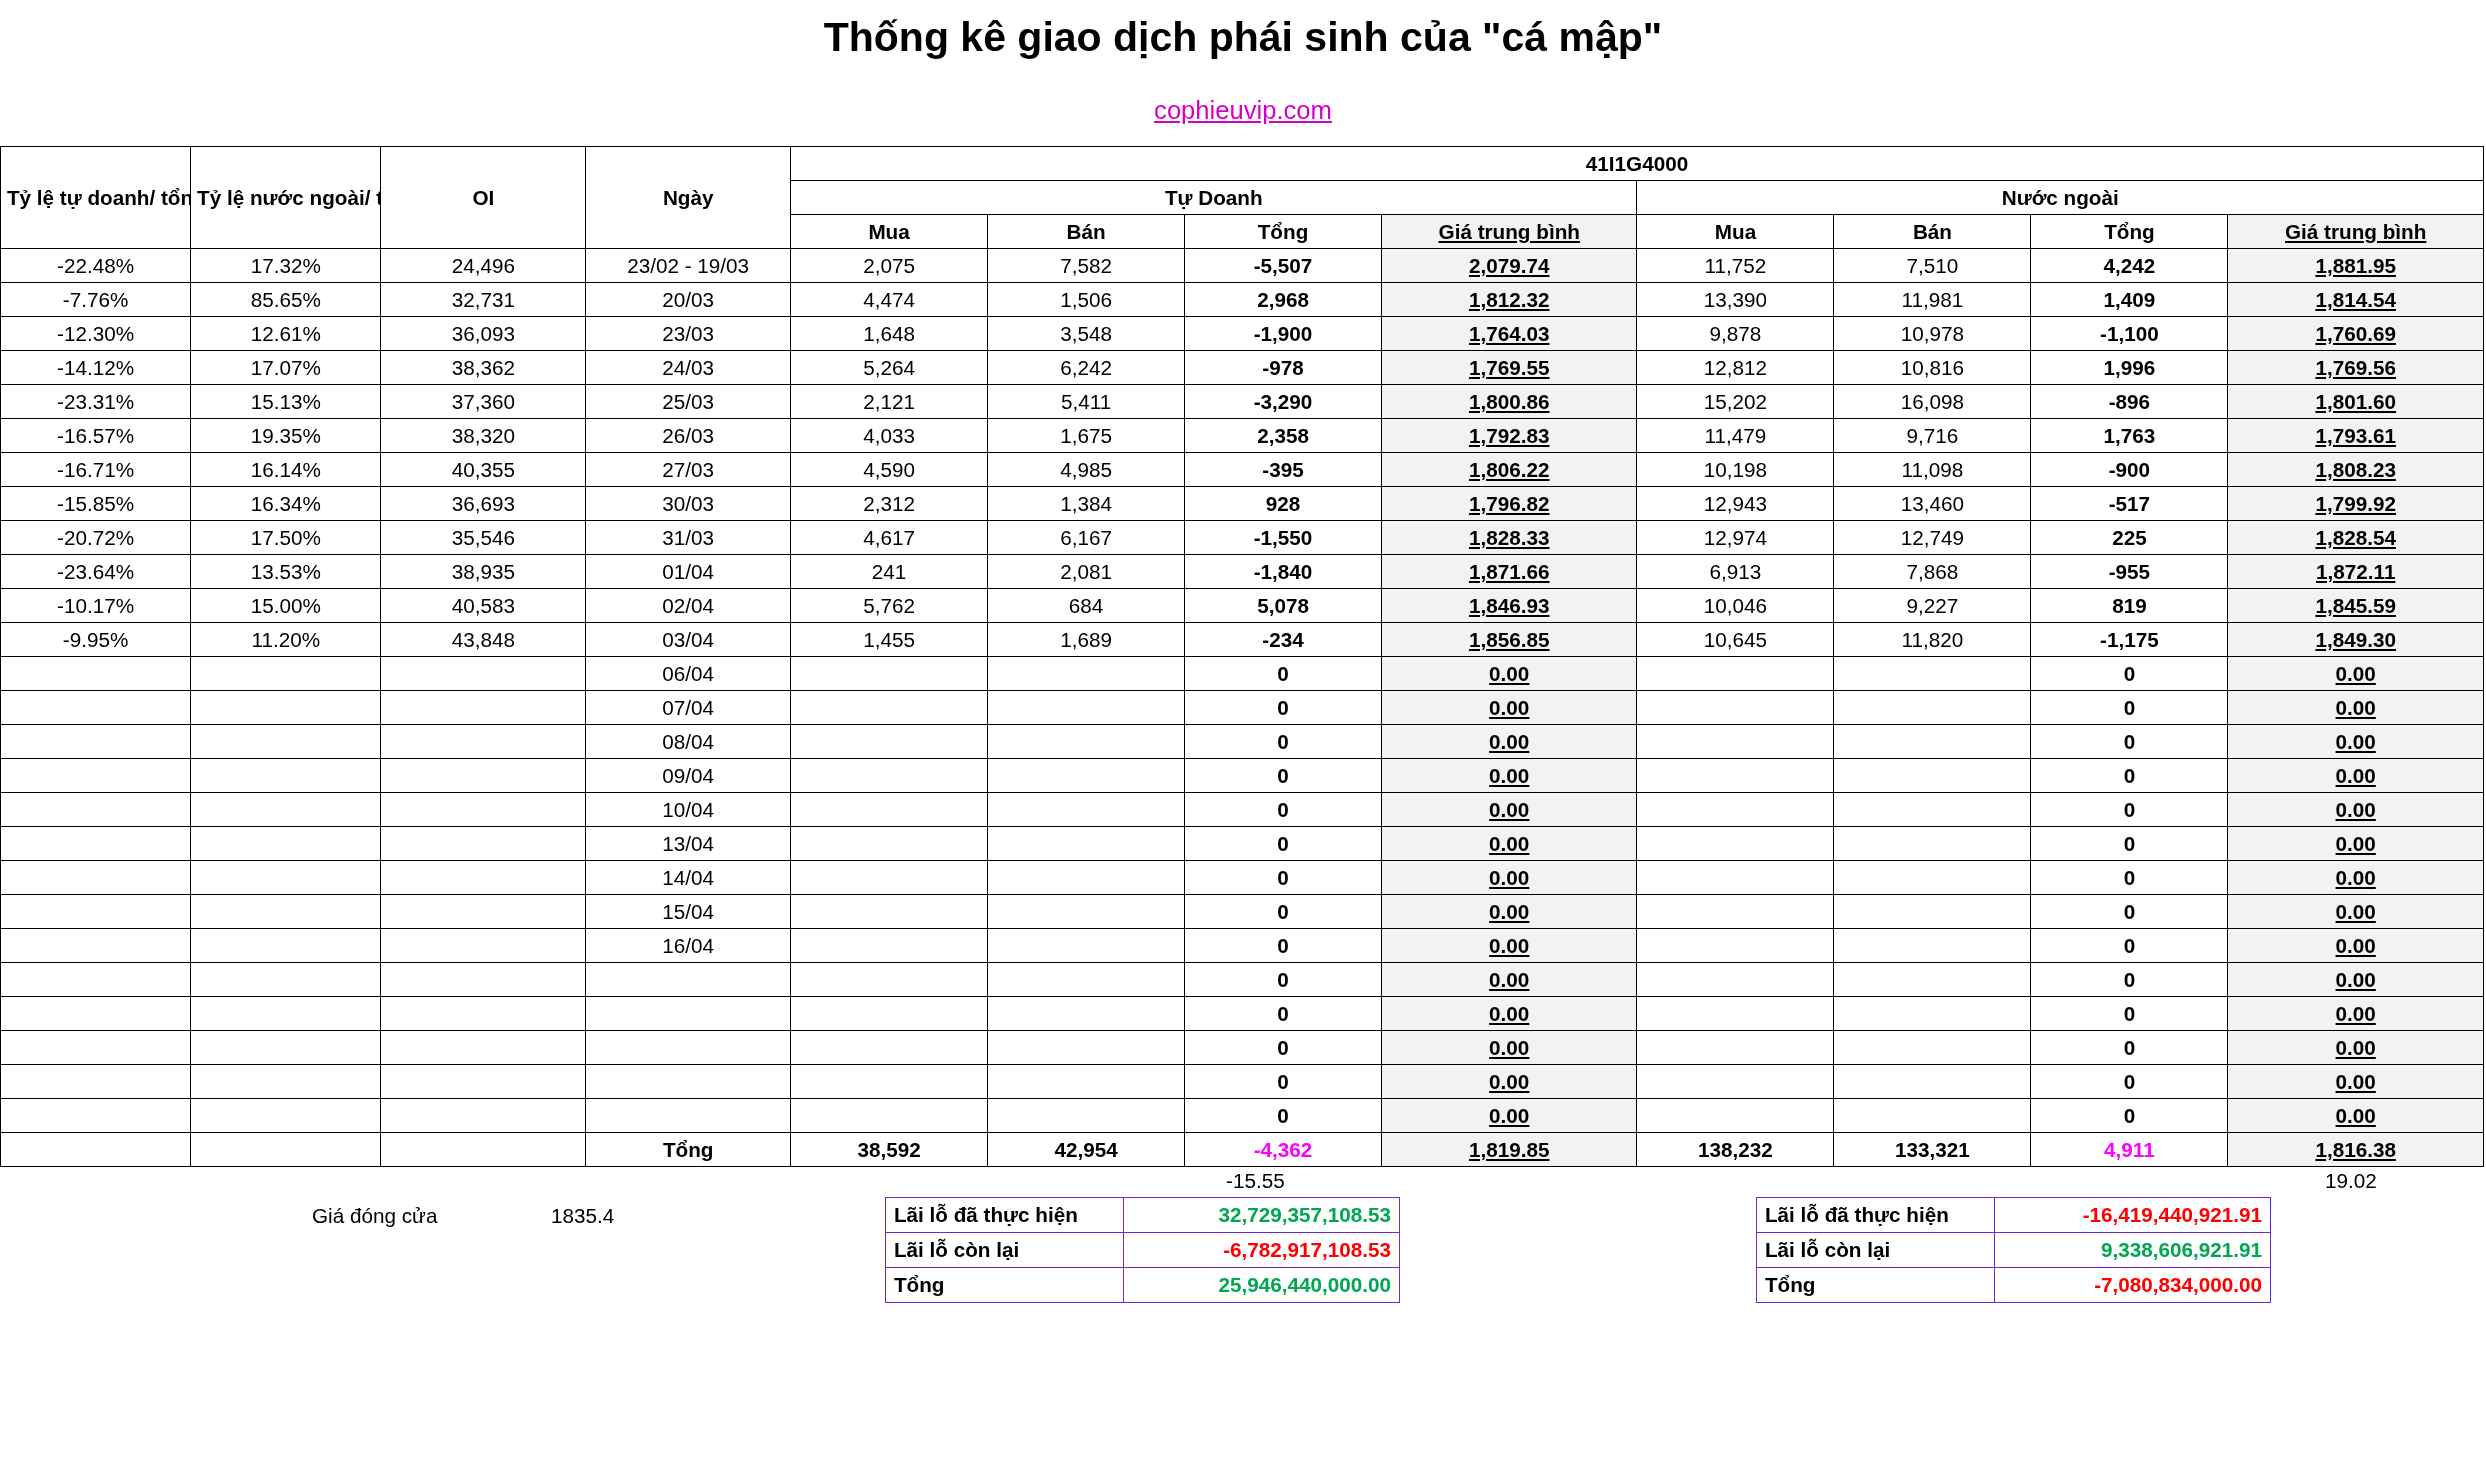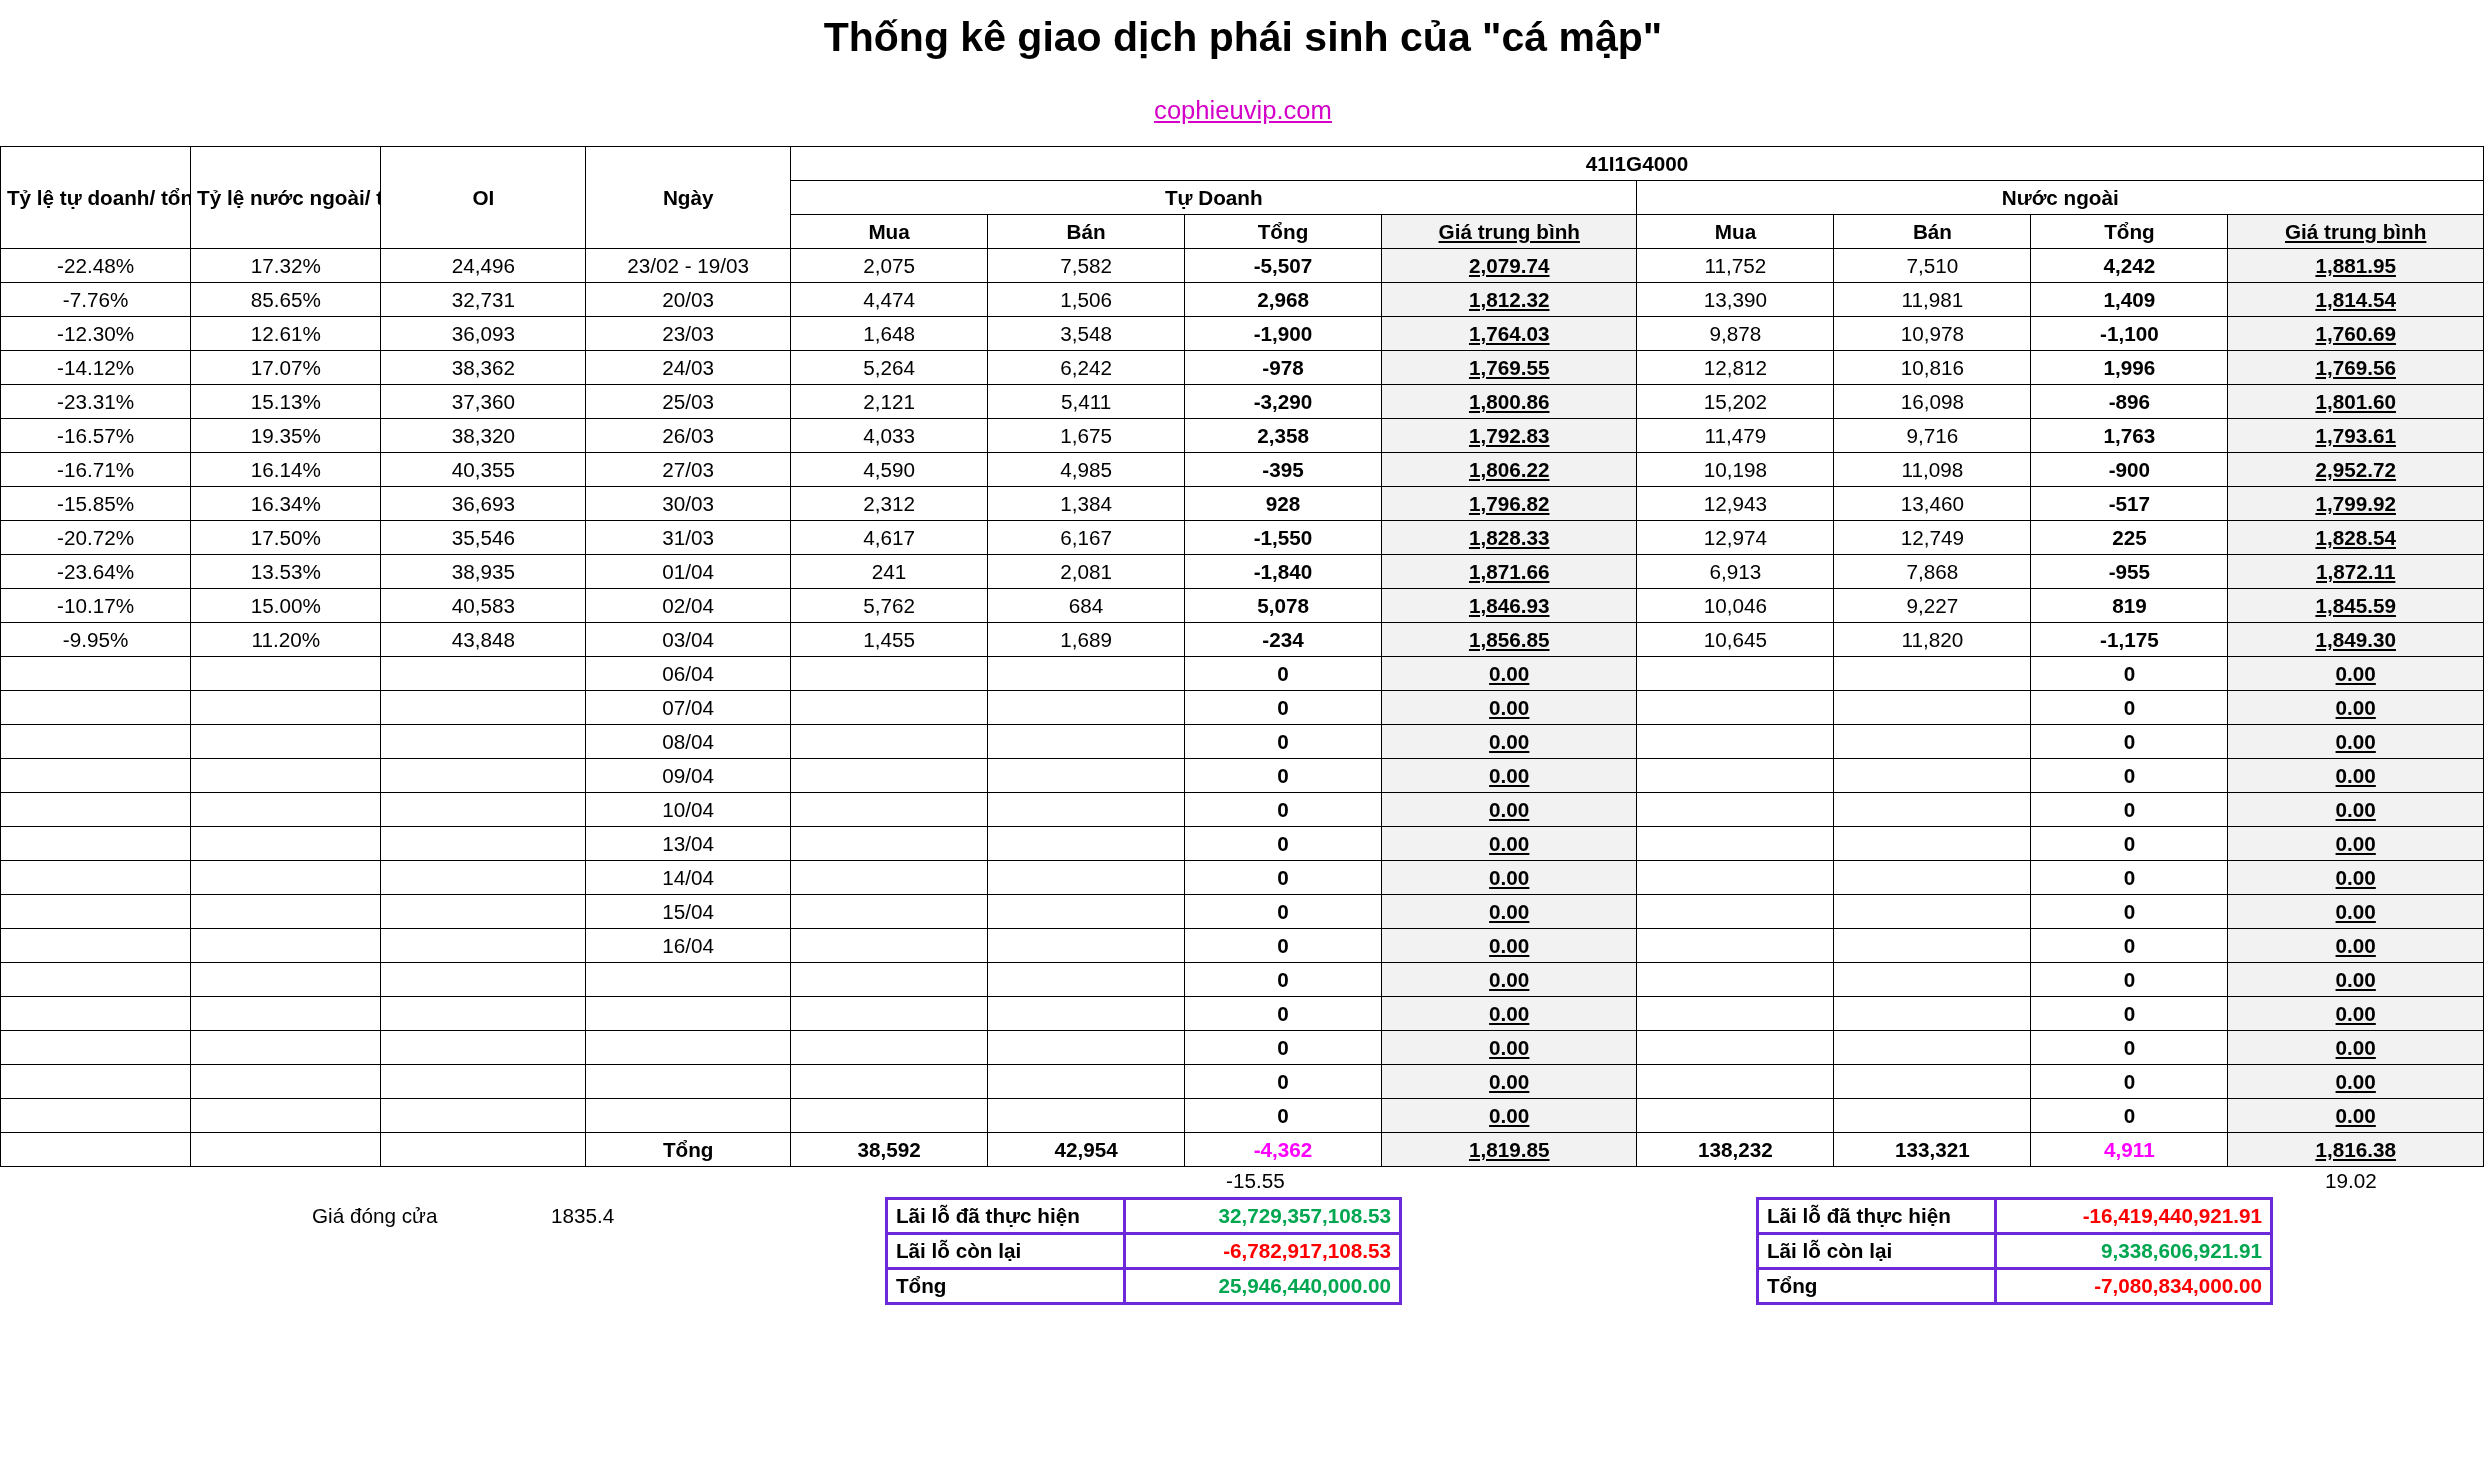--- a/index.html
+++ b/index.html
@@ -104,21 +104,21 @@
     margin-left: 24px;
   }
   table.pl {
     position: absolute;
     border-collapse: collapse;
     font-size: 20.7px;
   }
   table.pl.left { left: 885px; top: 29.6px; }
   table.pl.right { left: 1756px; top: 29.6px; }
   table.pl td {
-    border: 3px solid #6d28d9;
+    border: 1px solid #6d28d9;
     height: 35px;
     padding: 0 7.9px;
     box-sizing: border-box;
     white-space: nowrap;
   }
   table.pl td.lbl {
     font-weight: bold;
     width: 238px;
   }
   table.pl td.val {
@@ -266,21 +266,21 @@
           <td class="num">16.14%</td>
           <td class="num">40,355</td>
           <td class="num">27/03</td>
           <td class="num">4,590</td>
           <td class="num">4,985</td>
           <td class="num bold">-395</td>
           <td class="num bold shade">1,806.22</td>
           <td class="num">10,198</td>
           <td class="num">11,098</td>
           <td class="num bold">-900</td>
-          <td class="num bold shade">2,952.72</td>
+          <td class="num bold shade">1,808.23</td>
         </tr>
         <tr>
           <td class="num">-15.85%</td>
           <td class="num">16.34%</td>
           <td class="num">36,693</td>
           <td class="num">30/03</td>
           <td class="num">2,312</td>
           <td class="num">1,384</td>
           <td class="num bold">928</td>
           <td class="num bold shade">1,796.82</td>

